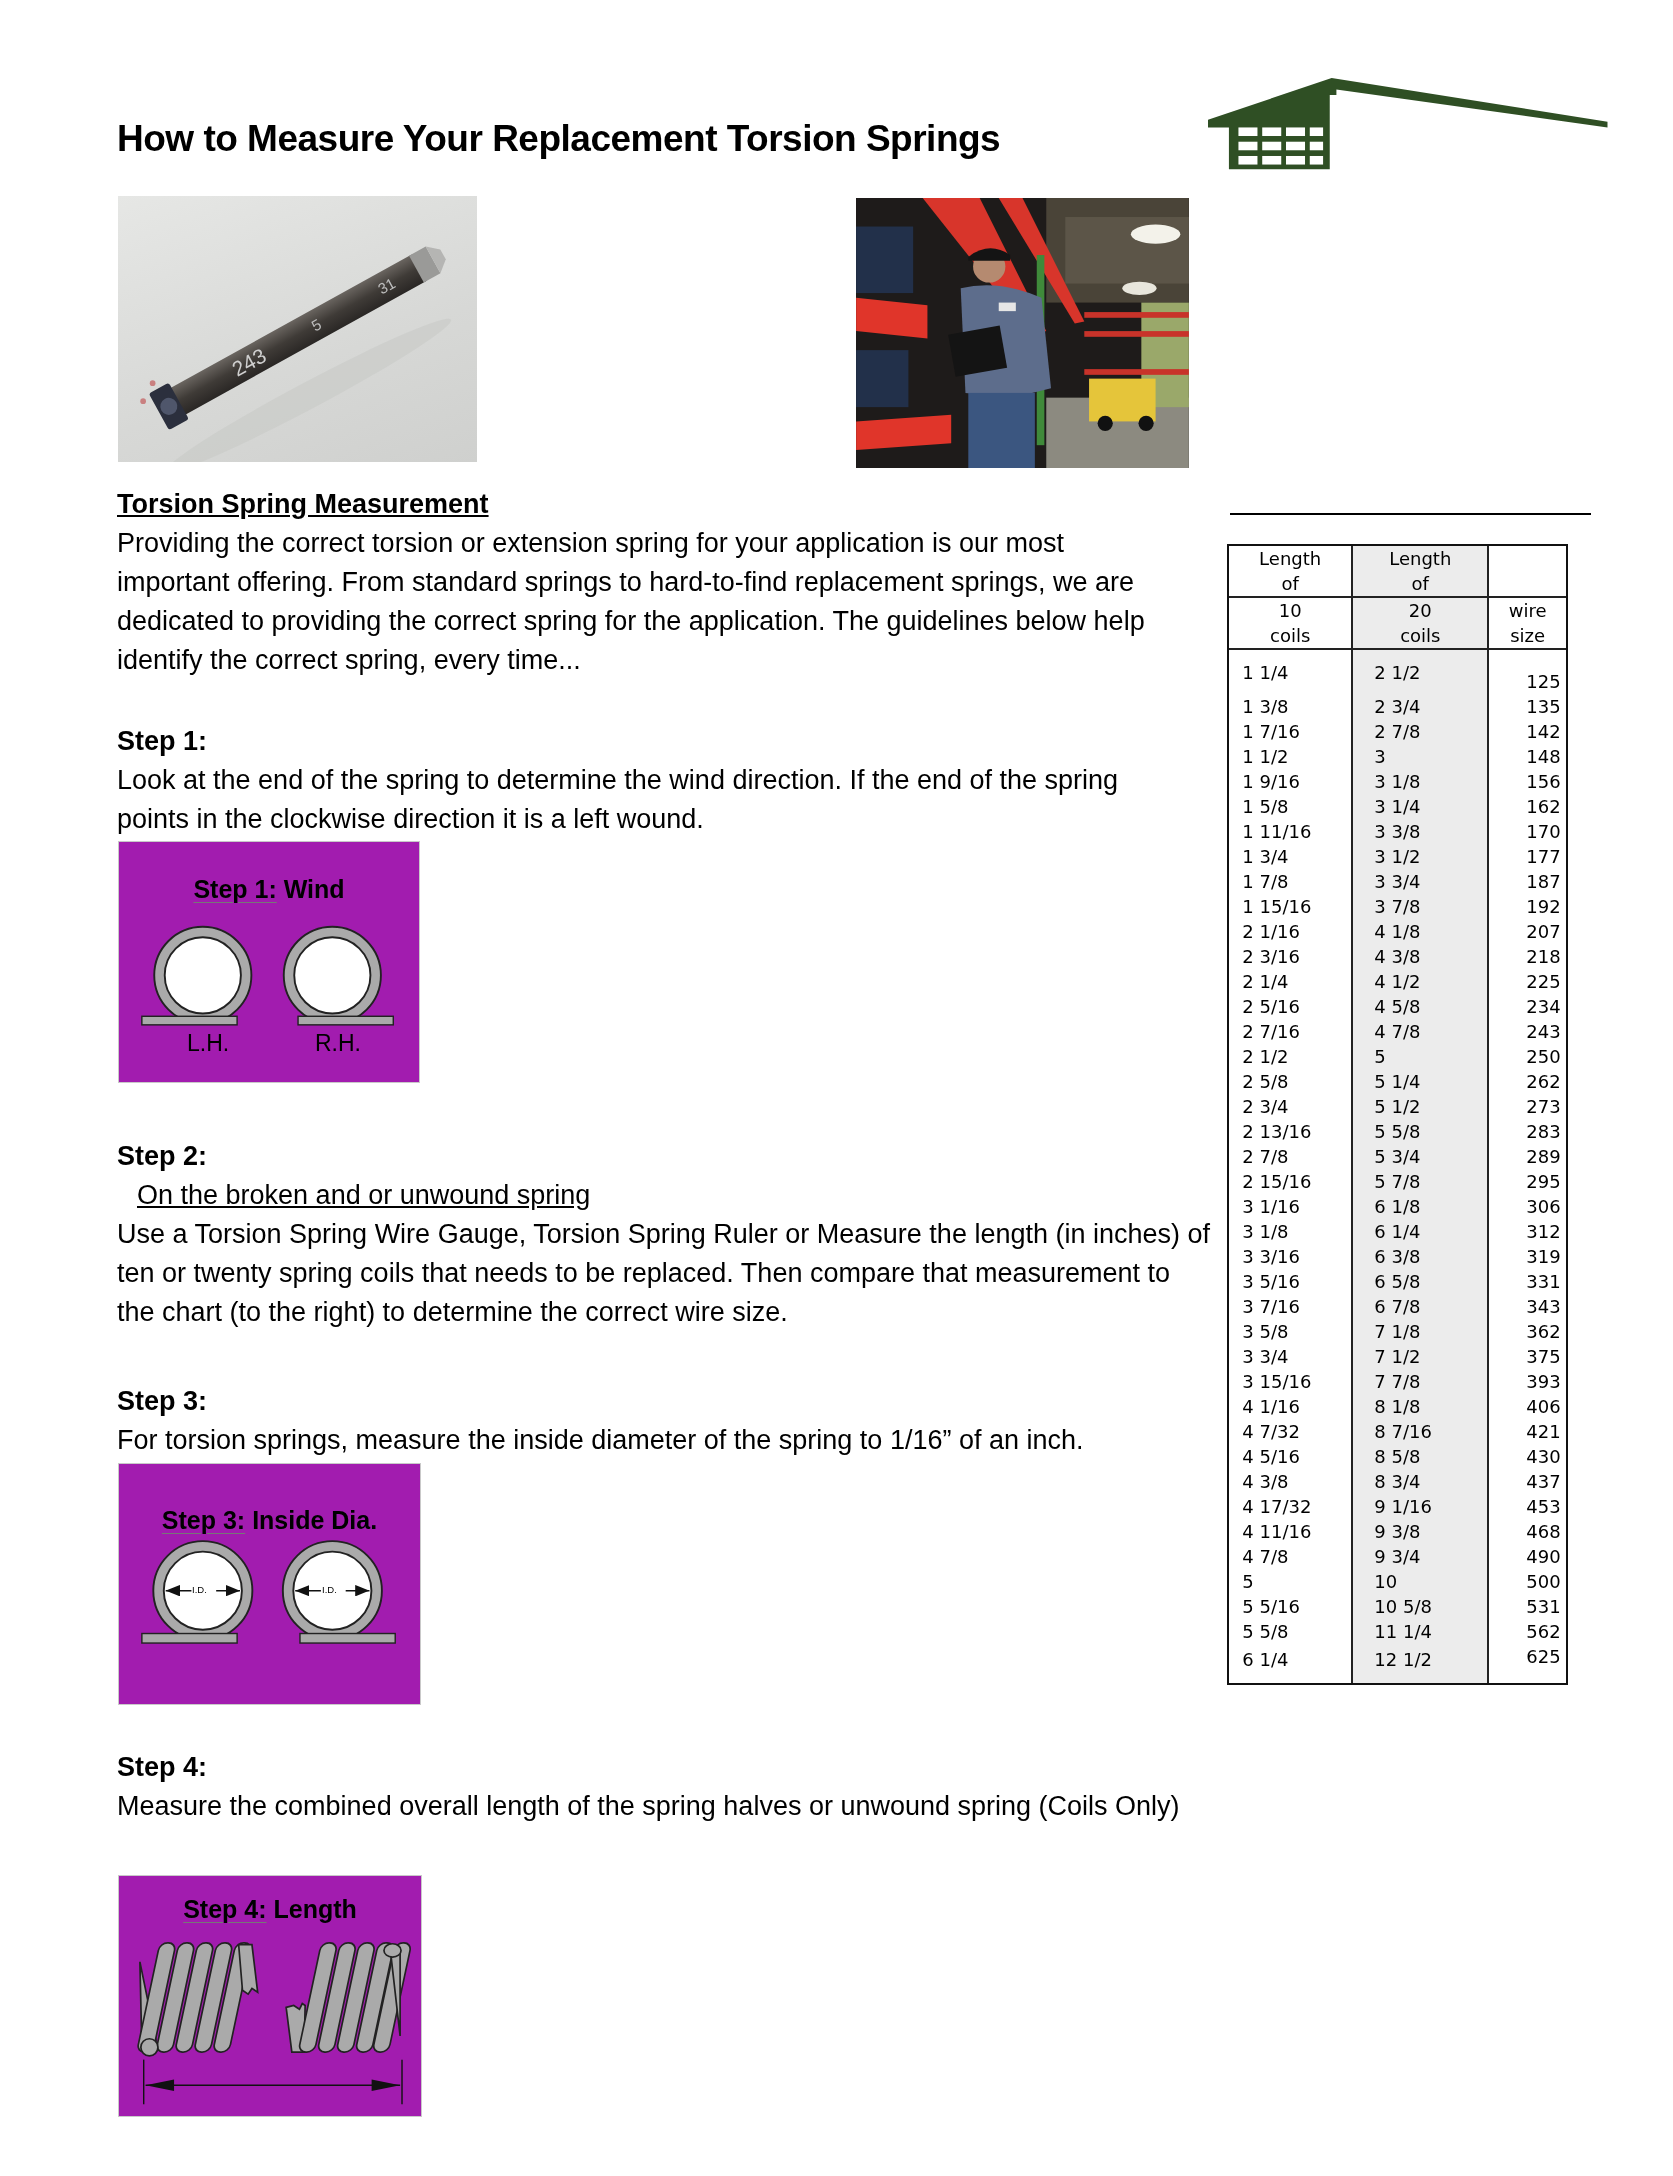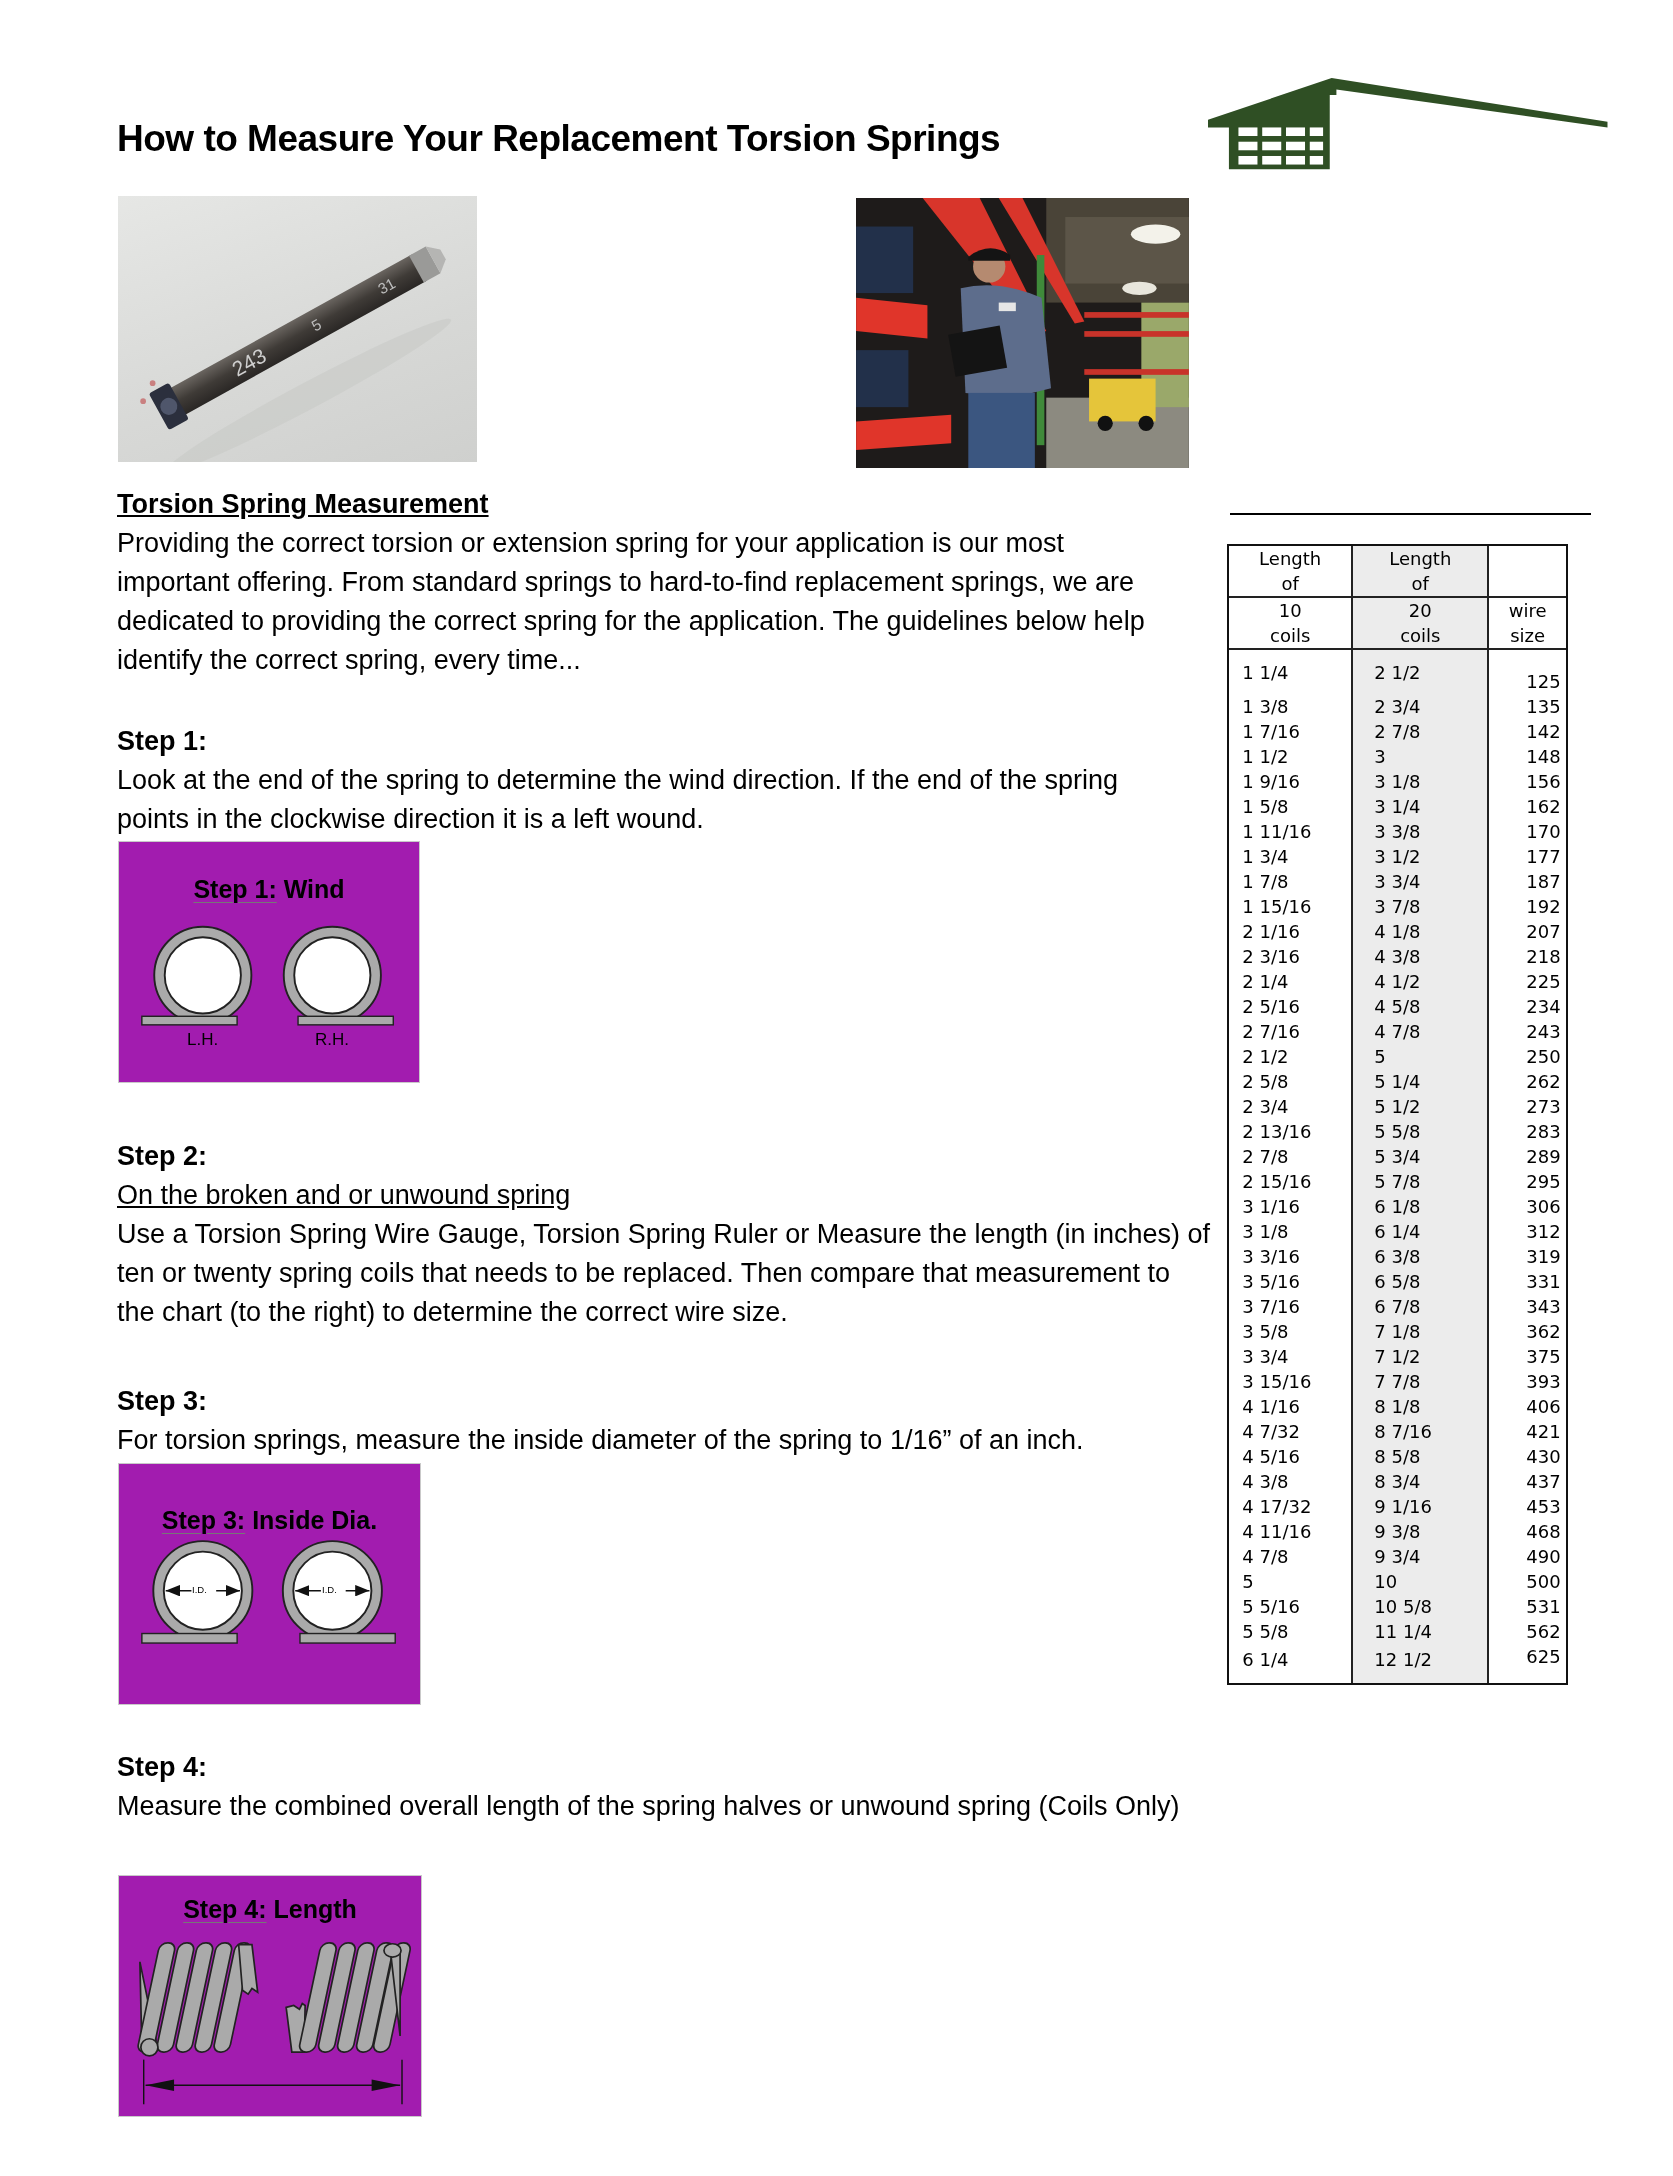--- a/index.html
+++ b/index.html
@@ -9,25 +9,25 @@
   .logo { left:1208px; top:74px; width:409px; height:105px; }
   .logo-text { position:absolute; left:131px; top:28.5px; font-family:"DejaVu Sans", sans-serif; font-weight:bold; color:#111; line-height:1; }
   .logo-the { font-size:21px; }
   .logo-big { font-size:25px; letter-spacing:0.5px; }
   .photo { overflow:hidden; }
   .photo1 { left:118px; top:196px; width:359px; height:266px; background:linear-gradient(160deg,#e6e7e5 0%,#d7d8d6 60%,#cfd0ce 100%); }
   .photo2 { left:856px; top:198px; width:333px; height:270px; background:#1d1a19; }
   .body-text { left:117px; font-size:27px; line-height:39px; width:1084px; }
   .h-underline { text-decoration:underline; font-weight:bold; }
   .bold { font-weight:bold; }
-  .underline { text-decoration:underline; }
+  .underline { text-decoration:underline;margin-left:20px; }
   .diagram { border:1.9px solid #c9c9c9; background:#a21caf; }
   .diag-title { position:absolute; width:100%; text-align:center; font-weight:bold; font-size:25px; font-family:"Liberation Sans", sans-serif; }
   .diag-title .u { text-decoration:underline; text-decoration-color:#777; text-decoration-thickness:1px; text-underline-offset:3.8px; }
-  .diag-label { position:absolute; font-size:17px; font-family:"Liberation Sans", sans-serif; }
+  .diag-label { position:absolute; font-size:23px; font-family:"Liberation Sans", sans-serif; }
   .hr-right { left:1230px; top:513px; width:361px; height:1.9px; background:#000; }
   .chart { left:1227px; top:544px; width:337px; border:2.9px solid #111; border-collapse:collapse; font-family:"DejaVu Sans", sans-serif; }
   .chart table { border-collapse:collapse; width:100%; }
   .chart td, .chart th { padding:0; font-weight:normal; font-size:18px; line-height:25px; }
   .chart th { text-align:center; font-size:18px; line-height:25px; }
   .col1 { width:109px; border-right:2.9px solid #222; padding-left:13.3px !important; }
   .col2 { width:113px; border-right:2.9px solid #222; background:#ececec; padding-left:21px !important; }
   .col3 { padding-left:37px !important; }
   th.col1, th.col2, th.col3 { padding-left:0 !important; }
   .hdr-row1 th { border-bottom:2.9px solid #222; }

